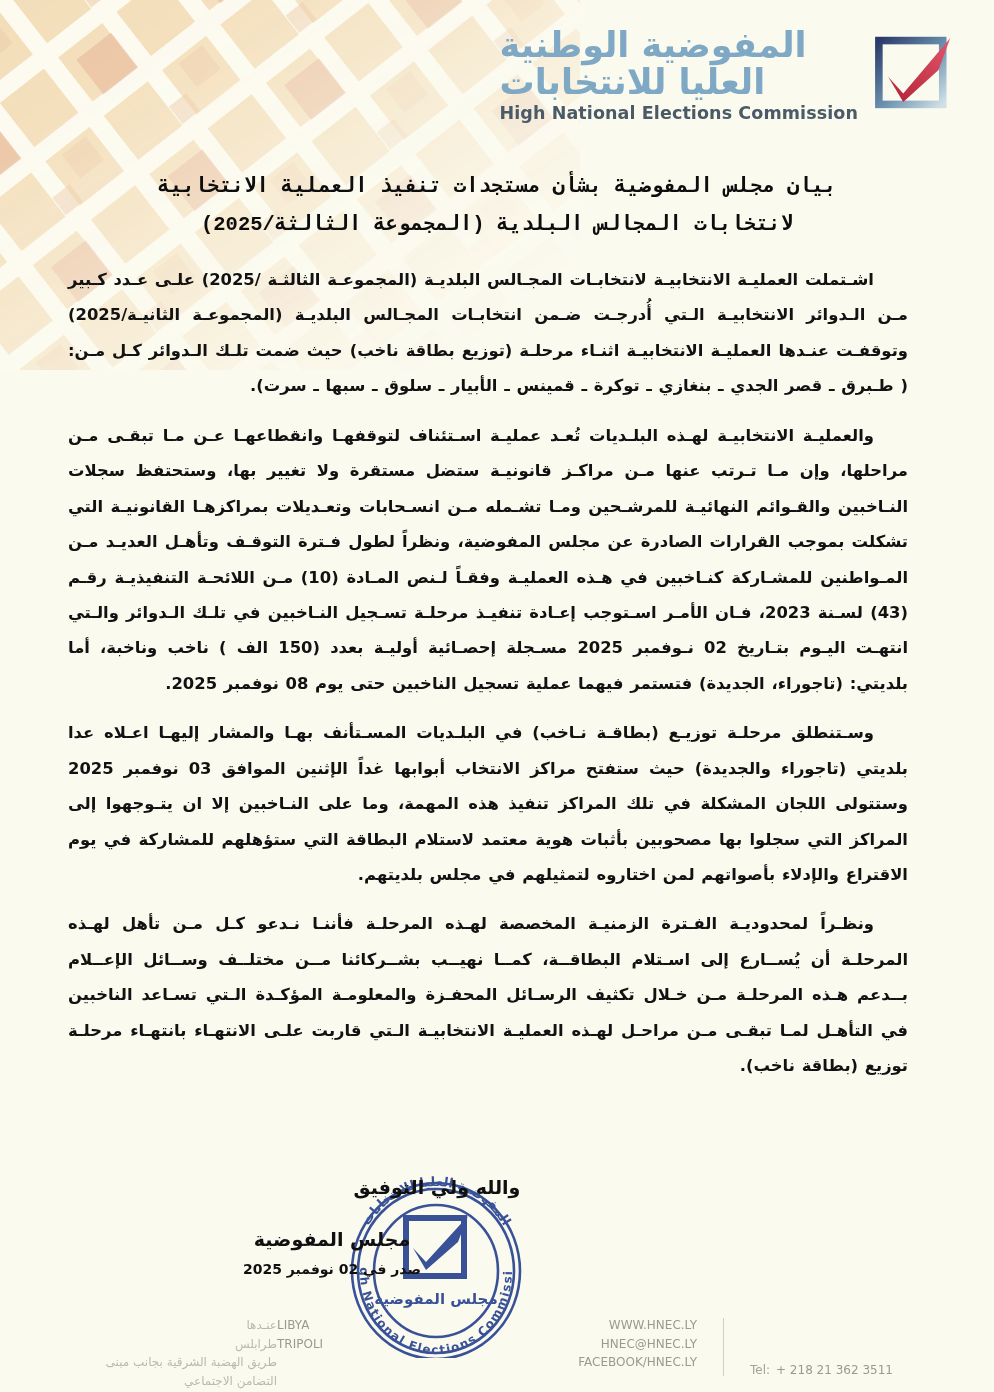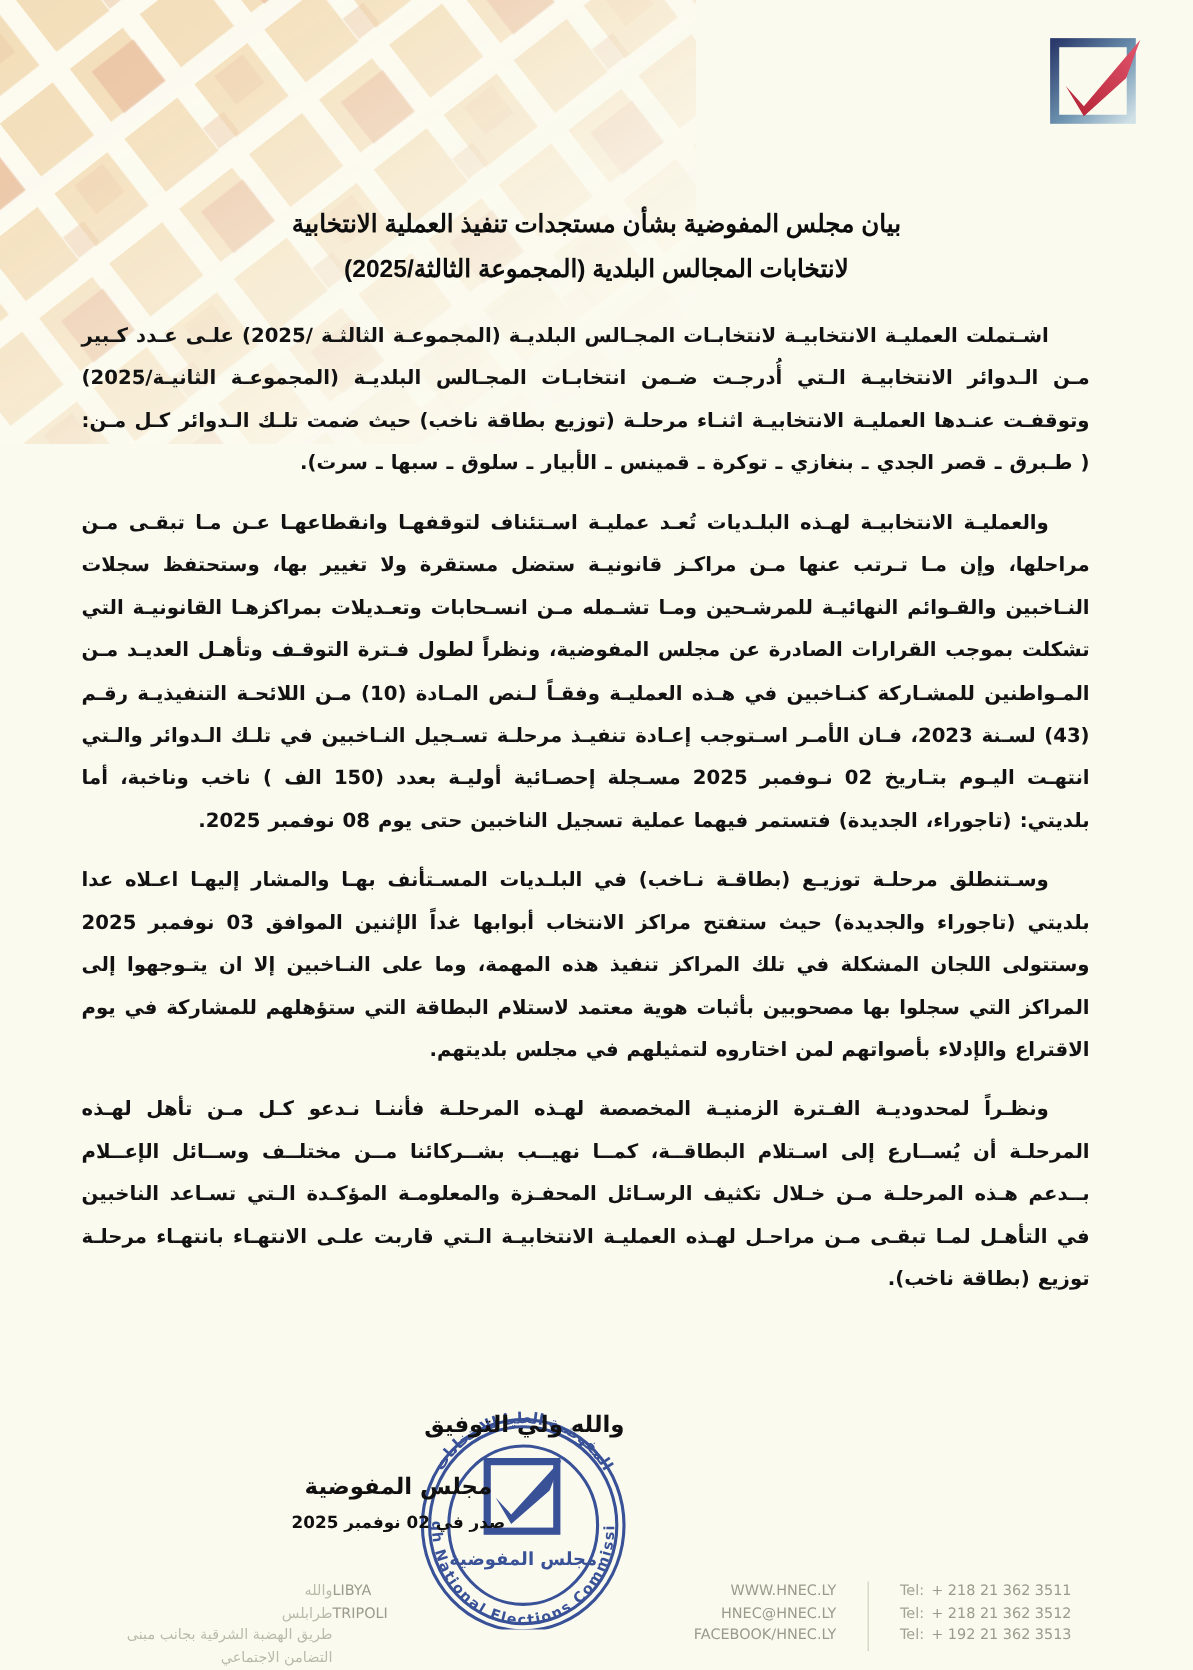--- a/index.html
+++ b/index.html
@@ -79,21 +79,21 @@
   
   .title-block {
     position: absolute;
     top: 168px;
     left: 0;
     right: 0;
     text-align: center;
     direction: rtl;
   }
   .title-line {
-    font-family: Liberation Sans, sans-serif;
+    font-family: Liberation Mono, monospace;
     font-size: 20.5px;
     font-weight: 700;
     color: #0d0d0d;
     line-height: 1.85;
     letter-spacing: -.2px;
   }
 
   
   .body-wrap {
     position: absolute;
@@ -168,21 +168,21 @@
     left: 0; right: 0;
     bottom: 6px;
     height: 74px;
     display: flex;
     align-items: flex-start;
     padding: 4px 34px 0 92px;
     box-sizing: border-box;
   }
   .footer-col { font-size: 12px; color: #9a9b8c; line-height: 1.55; }
   .f-tel { direction: ltr; text-align: left; width: 210px; }
-  .f-tel .row { white-space: nowrap; }
+  .f-tel .row { white-space: nowrap; margin-top: 45px; }
   .f-tel .lbl { display: inline-block; width: 26px; color: #a3a495; }
   .f-div { width: 1px; align-self: stretch; background: #cfd0bf; margin: 2px 26px 10px 26px; }
   .f-web { direction: ltr; text-align: right; width: 230px; color: #9a9b8c; }
   .f-city { direction: ltr; text-align: left; width: 150px; margin-right: 40px; }
   .f-addr { direction: rtl; text-align: right; flex: 1; color: #b9bbaa; }
   .f-addr .big { font-size: 12px; letter-spacing: 2px; }
 </style>
 </head>
 <body>
 
@@ -198,20 +198,25 @@
         <rect x="18" y="18" width="44" height="44" fill="#e5b392" opacity=".65"></rect>
         <rect x="96" y="84" width="30" height="30" fill="#edc9a4" opacity=".6"></rect>
         <rect x="62" y="112" width="22" height="22" fill="#e8bd95" opacity=".5"></rect>
       </pattern>
     </defs>
     <rect width="620" height="430" fill="url(#dia)"></rect>
     <rect width="620" height="430" fill="url(#dia2)"></rect>
   </svg>
 
   <div class="header">
+    <div class="logo-text">
+      <span class="logo-ar1">المفوضية الوطنية</span>
+      <span class="logo-ar2">العليا للانتخابات</span>
+      <span class="logo-en">High National Elections Commission</span>
+    </div>
     <svg class="logo-mark" viewBox="0 0 100 100" aria-hidden="true">
       <defs>
         <linearGradient id="fg" x1="0" y1="0" x2="1" y2="1">
           <stop offset="0%" stop-color="#2b3a6b"></stop>
           <stop offset="55%" stop-color="#6d93b0"></stop>
           <stop offset="100%" stop-color="#cfe0e6"></stop>
         </linearGradient>
         <linearGradient id="ck" x1="0" y1="1" x2="1" y2="0">
           <stop offset="0%" stop-color="#b32236"></stop>
           <stop offset="100%" stop-color="#e2566b"></stop>
@@ -285,19 +290,19 @@
       <div>HNEC@HNEC.LY</div>
       <div>FACEBOOK/HNEC.LY</div>
     </div>
 
     <div class="footer-col f-city">
       <div>LIBYA</div>
       <div>TRIPOLI</div>
     </div>
 
     <div class="footer-col f-addr">
-      <div class="big">والله</div>
+      <div class="big">عنـدها</div>
       <div>طرابلس</div>
       <div>طريق الهضبة الشرقية بجانب مبنى التضامن الاجتماعي</div>
     </div>
   </div>
 
 </div>
 
 </body></html>

